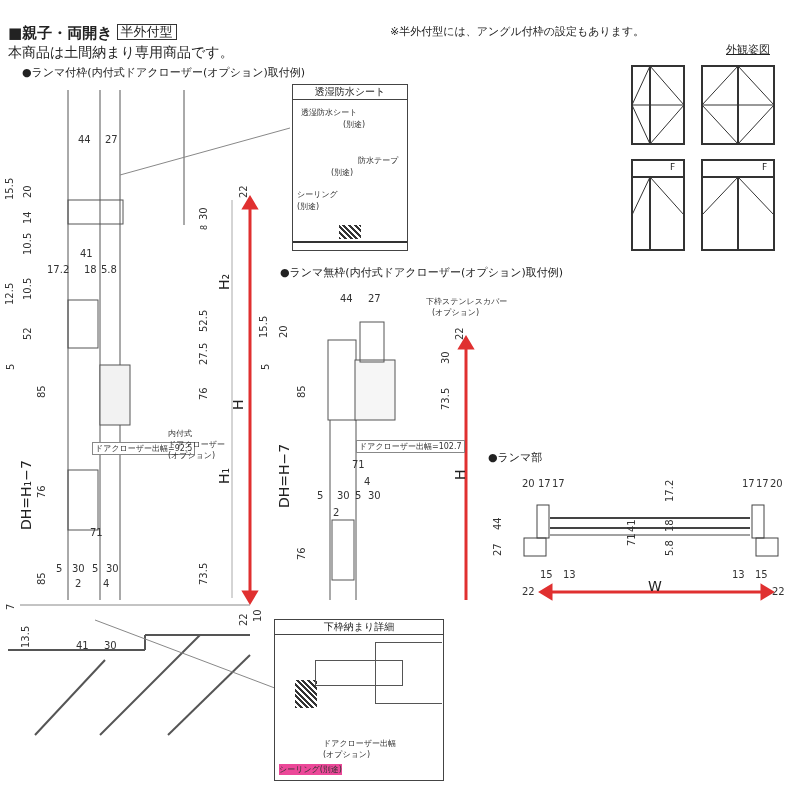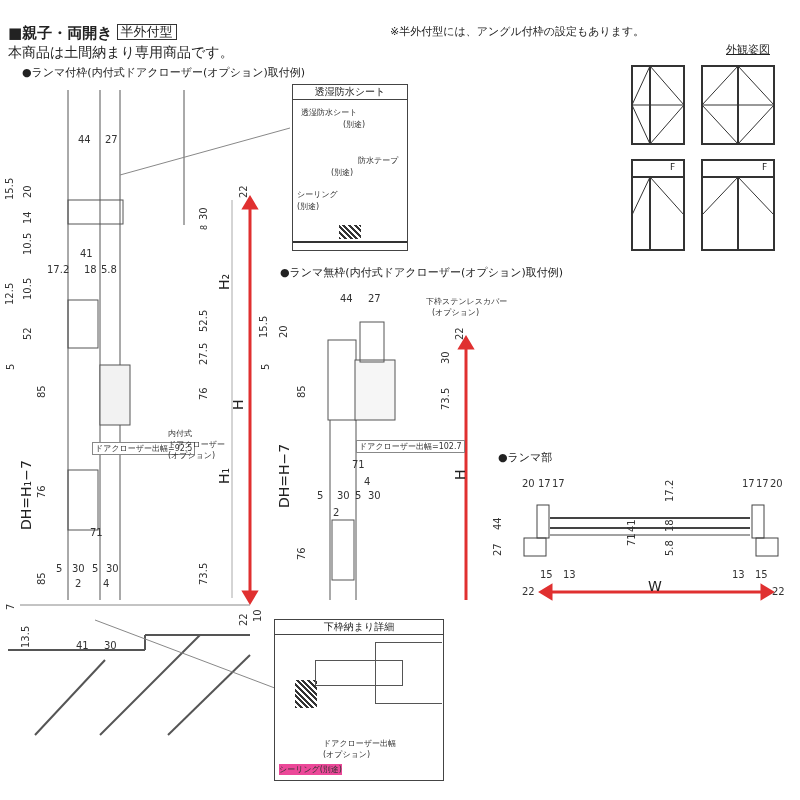--- a/index.html
+++ b/index.html
@@ -200,21 +200,21 @@
 <div class="abs dim" style="left:317px;top:490px;">5</div>
 <div class="abs dim" style="left:337px;top:490px;">30</div>
 <div class="abs dim" style="left:355px;top:490px;">5</div>
 <div class="abs dim" style="left:368px;top:490px;">30</div>
 <div class="abs dim" style="left:333px;top:507px;">2</div>
 <div class="abs dim vtext" style="left:454px;top:340px;">22</div>
 <div class="abs dim vtext" style="left:440px;top:364px;">30</div>
 <div class="abs dim vtext" style="left:440px;top:410px;">73.5</div>
 <div class="abs vtext" style="left:452px;top:480px;font-size:14px;">H</div>
 
-<div class="abs sec" style="left:498px;top:450px;">●ランマ部</div>
+<div class="abs sec" style="left:488px;top:450px;">●ランマ部</div>
 <div class="abs dim" style="left:522px;top:478px;">20</div>
 <div class="abs dim" style="left:538px;top:478px;">17</div>
 <div class="abs dim" style="left:552px;top:478px;">17</div>
 <div class="abs dim" style="left:742px;top:478px;">17</div>
 <div class="abs dim" style="left:756px;top:478px;">17</div>
 <div class="abs dim" style="left:770px;top:478px;">20</div>
 <div class="abs dim vtext" style="left:664px;top:502px;">17.2</div>
 <div class="abs dim vtext" style="left:626px;top:532px;">41</div>
 <div class="abs dim vtext" style="left:664px;top:532px;">18</div>
 <div class="abs dim vtext" style="left:626px;top:546px;">71</div>

